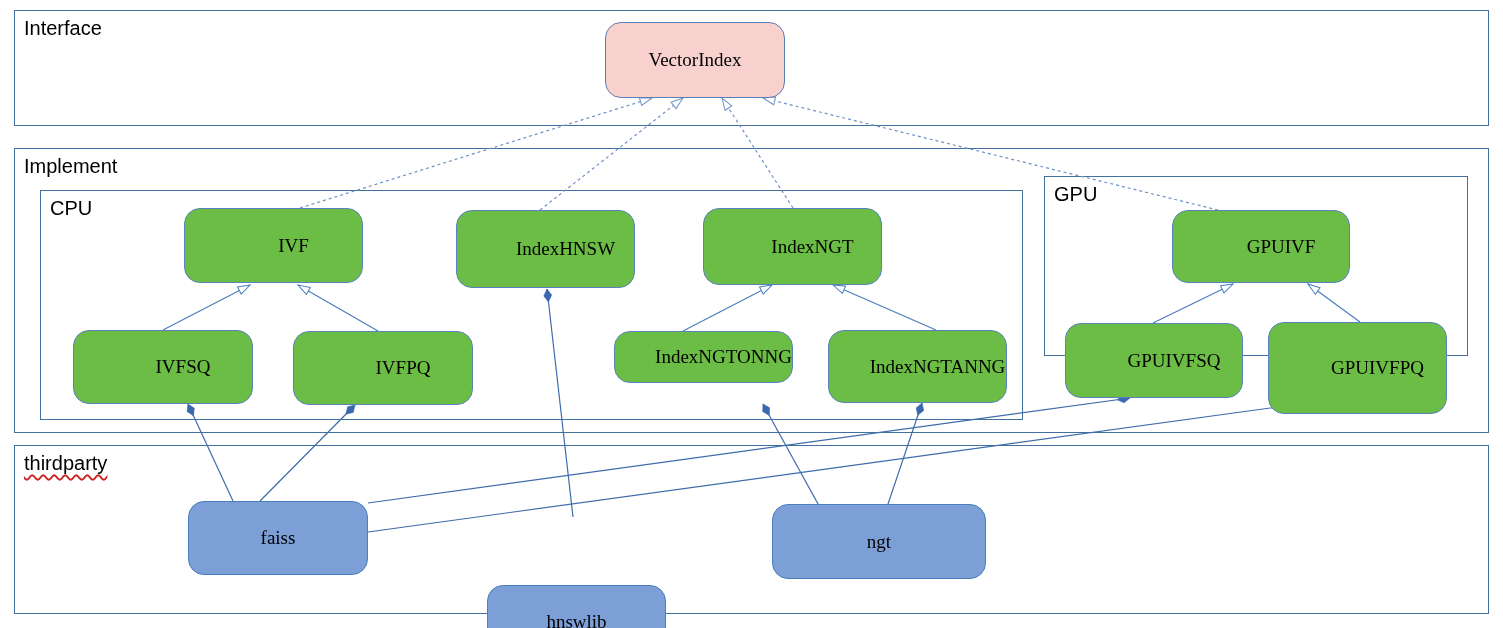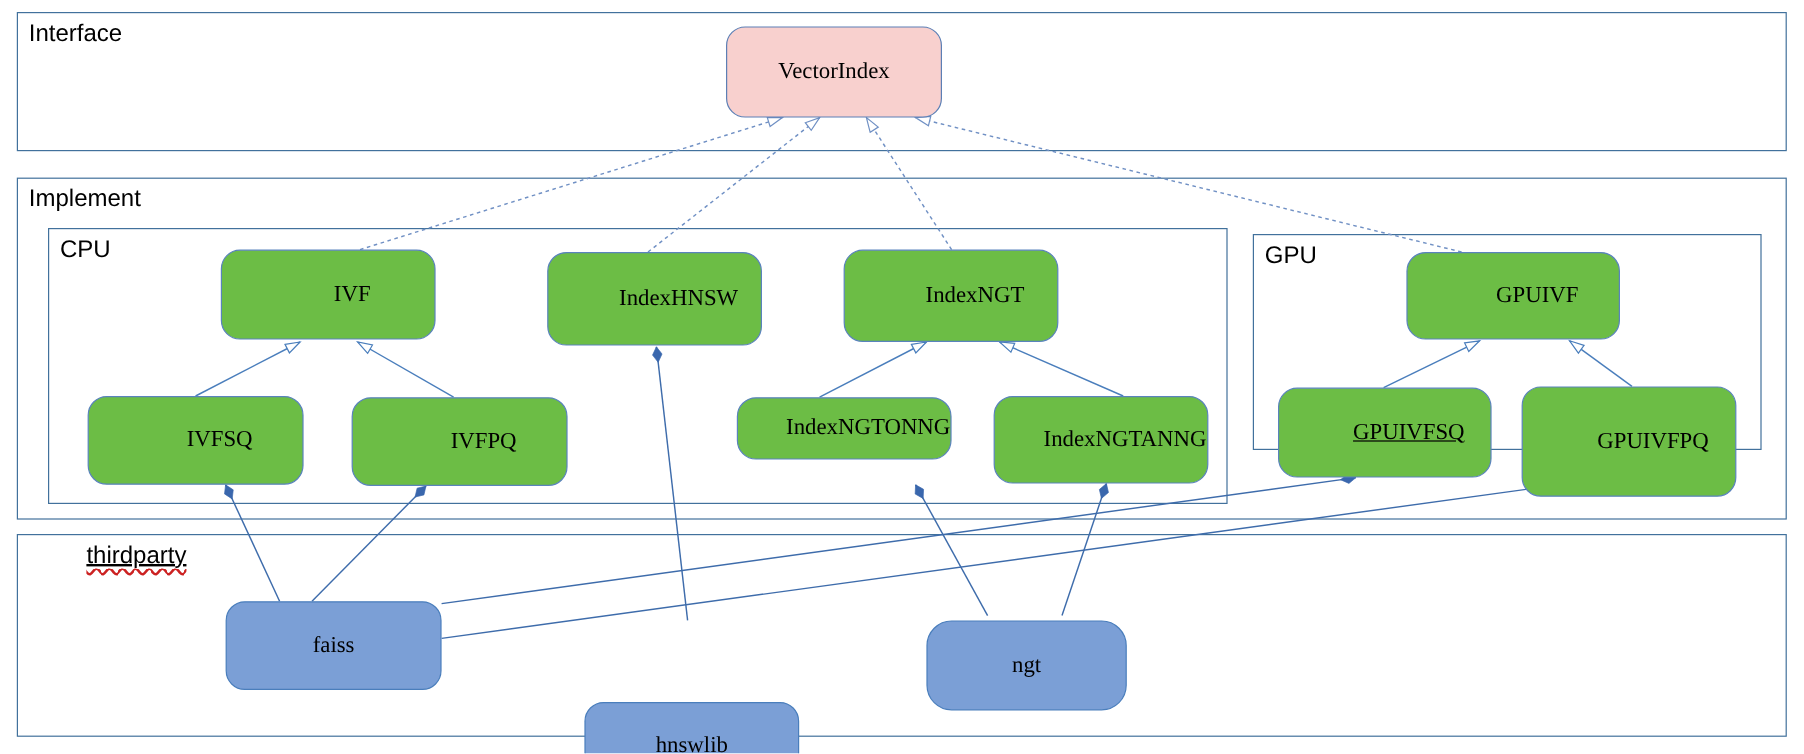--- a/index.html
+++ b/index.html
@@ -8,21 +8,21 @@
     font-family:"Liberation Sans", sans-serif; overflow:hidden;
   }
   .container {
     position:absolute; border:1.6px solid #41719c; background:transparent;
     box-sizing:border-box; z-index:1;
   }
   .container-label {
     position:absolute; top:6px; left:9px; font-size:20px; color:#000000;
     font-family:"Liberation Sans", sans-serif; white-space:nowrap;text-align:right;
   }
-  .u-solid { text-decoration:underline; text-decoration-color:#000;margin-left:48px; }
+  .u-solid { text-decoration-color:#000; }
   .u-wavy  { text-decoration:underline wavy #cc2222; text-underline-offset:4px; }
   #edge-layer { position:absolute; left:0; top:0; z-index:2; pointer-events:none; }
   .node {
     position:absolute; box-sizing:border-box;
     border:1.5px solid #5a83bd; border-radius:16px;
     display:flex; align-items:center; justify-content:center;
     font-family:"Liberation Serif", serif; font-size:19px; color:#000000;
     z-index:3; text-align:right;
   }
   .node.pink  { background:#f8d0ce; border-color:#5c7fb5; }
@@ -42,21 +42,21 @@
   </div>
 
   <div class="container" style="left:14px; top:148px; width:1475px; height:285px;">
     <span class="container-label">Implement</span>
   </div>
 
   <div class="container" style="left:40px; top:190px; width:983px; height:230px;">
     <span class="container-label">CPU</span>
   </div>
 
-  <div class="container" style="left:1044px; top:195px; width:424px; height:180px;">
+  <div class="container" style="left:1044px; top:176px; width:424px; height:180px;">
     <span class="container-label">GPU</span>
   </div>
 
   <div class="container" style="left:14px; top:445px; width:1475px; height:169px;">
     <span class="container-label u-solid"><span class="u-wavy">thirdparty</span></span>
   </div>
 
   <svg id="edge-layer" width="1503" height="628" viewBox="0 0 1503 628">
     <defs>
       <marker id="tri-dash" markerUnits="userSpaceOnUse" markerWidth="16" markerHeight="12" refX="13" refY="5" orient="auto">
@@ -117,33 +117,33 @@
     </div>
 
   <div class="node green" style="left:828px; top:330px; width:179px; height:73px;">
       <span>IndexNGTANNG</span>
     </div>
 
   <div class="node green" style="left:1172px; top:210px; width:178px; height:73px;">
       <span>GPUIVF</span>
     </div>
 
-  <div class="node green" style="left:1065px; top:323px; width:178px; height:75px;text-decoration:underline;">
+  <div class="node green" style="left:1065px; top:323px; width:178px; height:75px;">
       <span>GPUIVFSQ</span>
     </div>
 
   <div class="node green" style="left:1268px; top:322px; width:179px; height:92px;">
       <span>GPUIVFPQ</span>
     </div>
 
   <div class="node blue" style="left:188px; top:501px; width:180px; height:74px;">
       <span>faiss</span>
     </div>
 
   <div class="node blue" style="left:487px; top:546px; width:179px; height:74px;margin-top:39px;">
       <span>hnswlib</span>
     </div>
 
-  <div class="node blue" style="left:772px; top:517px; width:167px; height:75px;border-radius:21px;">
+  <div class="node blue" style="left:772px; top:504px; width:214px; height:75px;">
       <span>ngt</span>
     </div>
 
 </div>
 
 </body></html>

